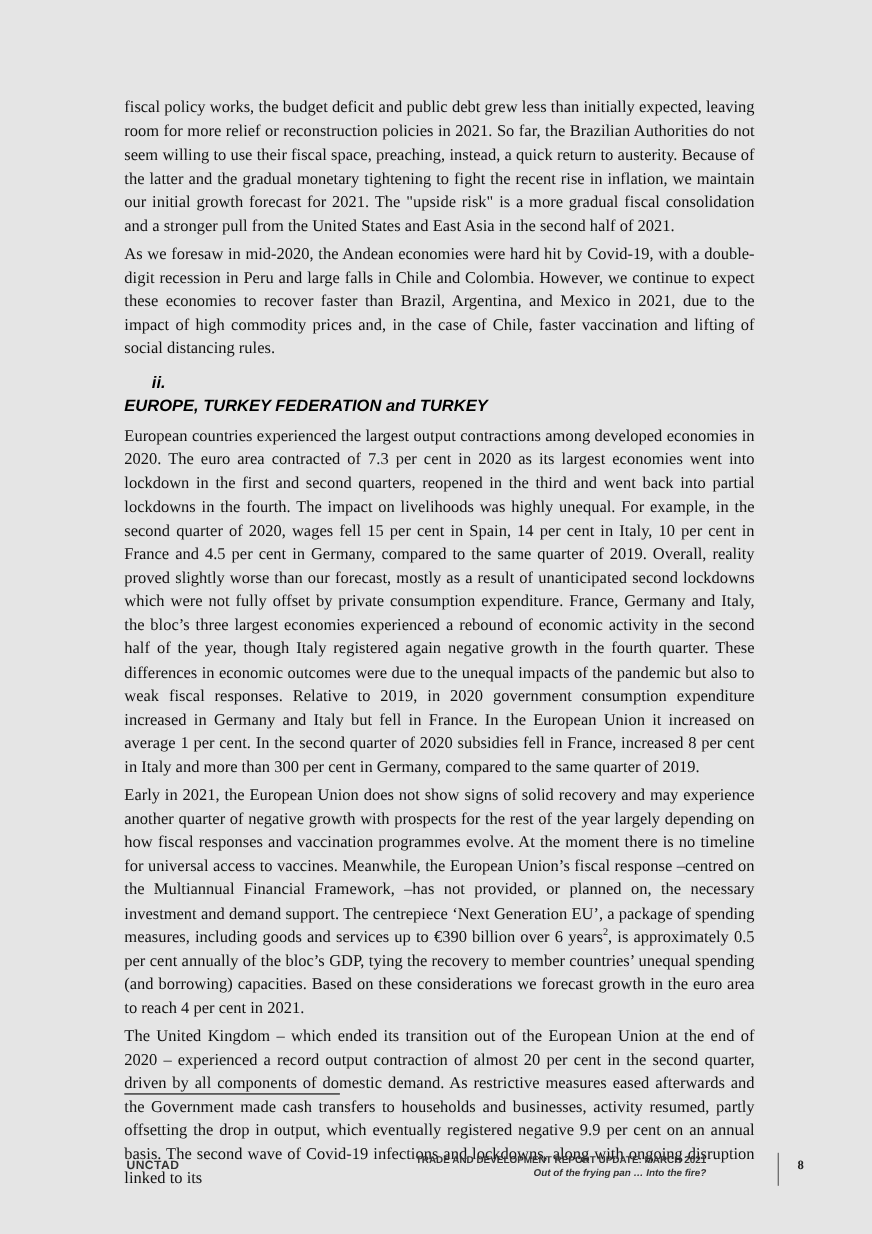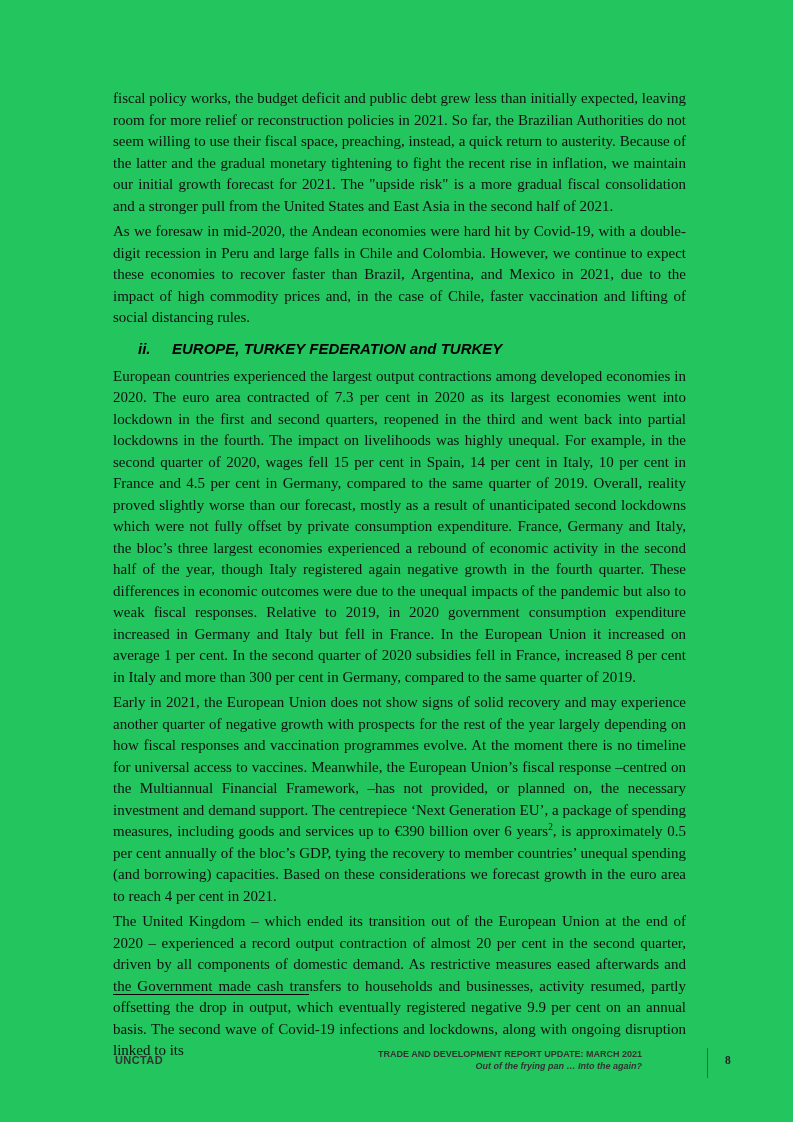--- a/index.html
+++ b/index.html
@@ -4,21 +4,21 @@
 <style>
   html, body {
     margin: 0;
     padding: 0;
     background: #ffffff;
   }
   .page {
     position: relative;
     width: 793px;
     height: 1122px;
-    background: #22c55e;
+    background: #e5e5e5;
     color: #111111;
     overflow: hidden;
   }
   
   .body-text {
     position: absolute;
     left: 113px;
     top: 88px;
     width: 573px;
   }
@@ -37,20 +37,21 @@
   }
   .heading {
     display: flex;
     margin: 9px 0 7px 0;
     font-family: "Liberation Sans", sans-serif;
     font-weight: bold;
     font-style: italic;
     font-size: 15px;
     line-height: 21px;
     color: #000000;
+    flex-direction: column;
   }
   .heading .hnum {
     margin-left: 25px;
     width: 34px;
     flex: 0 0 auto;
   }
   .heading .htitle {
     flex: 1 1 auto;
   }
   
@@ -158,19 +159,19 @@
   </div>
 
   <div class="footnote-area">
     <div class="footnote-rule"></div>
   </div>
 
   <div class="footer">
     <span class="footer-left">UNCTAD</span>
     <div class="footer-right-text">
       <div class="fr1">TRADE AND DEVELOPMENT REPORT UPDATE: MARCH 2021</div>
-      <div class="fr2">Out of the frying pan … Into the again?</div>
+      <div class="fr2">Out of the frying pan … Into the fire?</div>
     </div>
     <div class="footer-divider"></div>
     <span class="page-num">8</span>
   </div>
 
 </div>
 
 </body></html>

